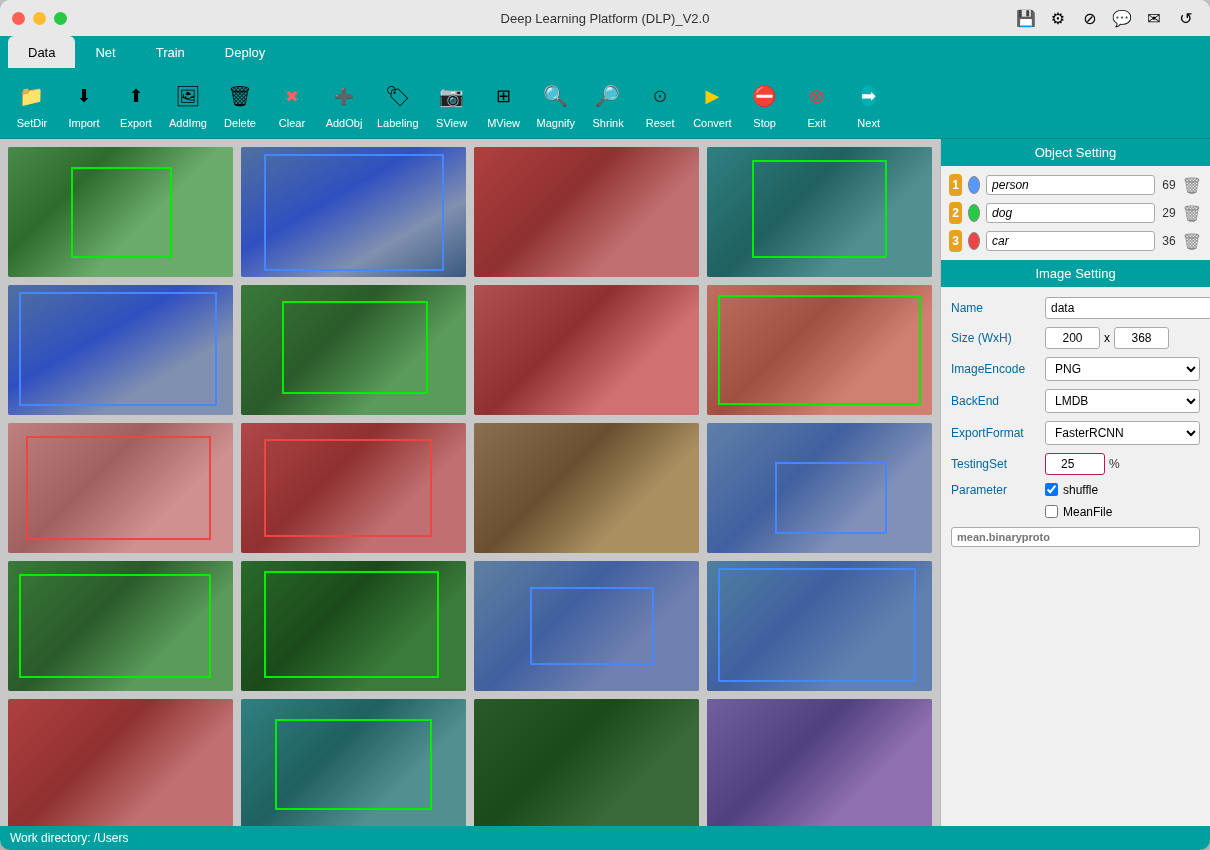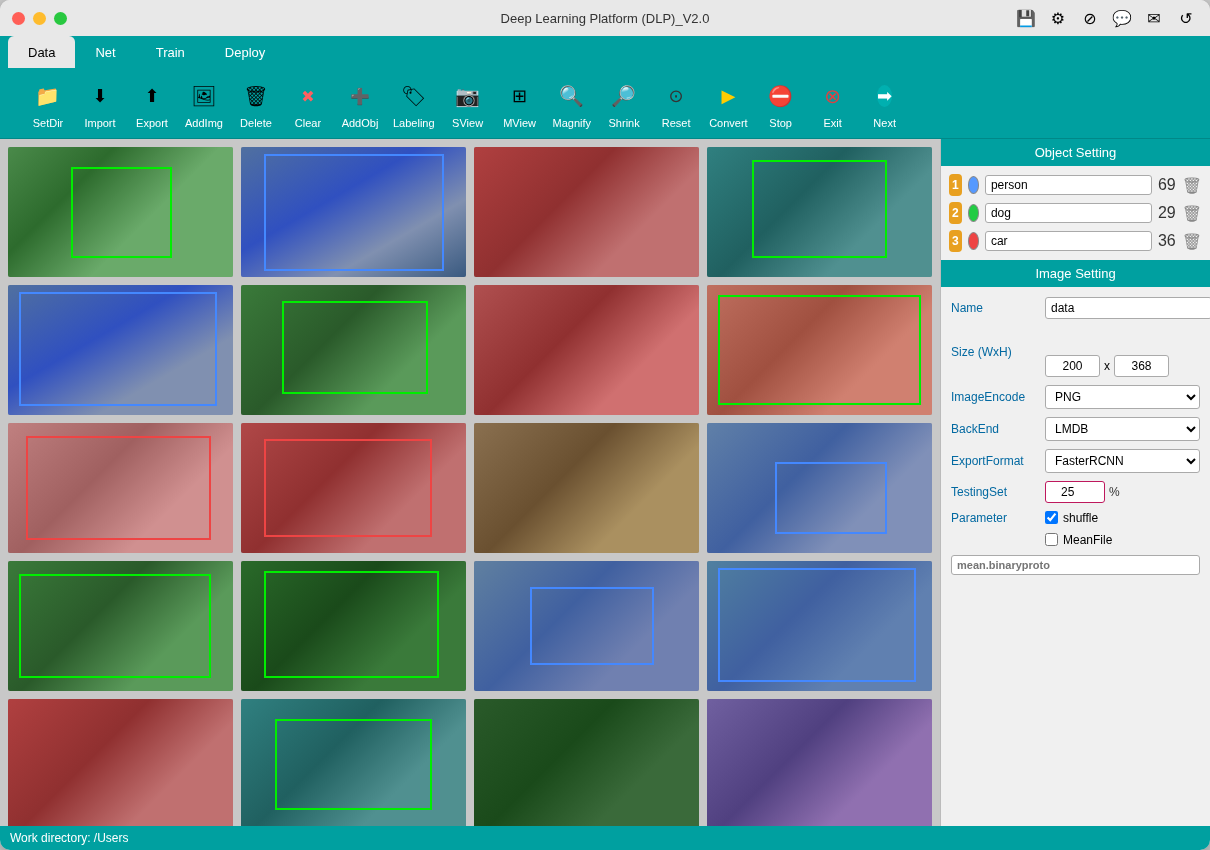--- a/index.html
+++ b/index.html
@@ -15,21 +15,21 @@
     .tl-yellow { background: #febc2e; }
     .tl-green { background: #28c840; }
     .window-title { position: absolute; left: 50%; transform: translateX(-50%); font-size: 13px; color: #333; }
 
     
     .nav-tabs { background: #00a0a0; height: 32px; display: flex; align-items: stretch; padding-left: 8px; }
     .nav-tab { padding: 0 20px; font-size: 13px; color: #fff; cursor: pointer; display: flex; align-items: center; border-radius: 6px 6px 0 0; }
     .nav-tab.active { background: #e8e8e8; color: #000; }
 
     
-    .toolbar { background: #00a0a0; padding: 6px 24px; display: flex; gap: 4px; flex-wrap: nowrap; border-bottom: 1px solid #008888; }
+    .toolbar { background: #00a0a0; padding: 6px 8px; display: flex; gap: 4px; flex-wrap: nowrap; border-bottom: 1px solid #008888; }
     .tool-btn { display: flex; flex-direction: column; align-items: center; gap: 2px; cursor: pointer; padding: 3px 5px; border-radius: 4px; min-width: 48px; }
     .tool-icon { width: 38px; height: 38px; display: flex; align-items: center; justify-content: center; font-size: 20px; }
     .tool-label { font-size: 11px; color: #fff; white-space: nowrap; }
 
     
     .main-content { display: flex; flex: 1; overflow: hidden; }
 
     
     .image-grid-container { flex: 1; background: #c8c8c8; overflow-y: auto; padding: 8px; }
     .image-grid { display: grid; grid-template-columns: repeat(4, 1fr); gap: 8px; }
@@ -38,32 +38,32 @@
     
     .right-panel { width: 270px; background: #f0f0f0; display: flex; flex-direction: column; border-left: 1px solid #bbb; }
 
     
     .panel-section { flex-shrink: 0; }
     .panel-header { background: #00a0a0; color: white; font-size: 13px; padding: 6px 10px; text-align: center; }
     .object-list { padding: 8px; display: flex; flex-direction: column; gap: 6px; }
     .object-row { display: flex; align-items: center; gap: 6px; }
     .obj-num { width: 22px; height: 22px; border-radius: 4px; background: #e8a020; color: white; font-size: 12px; font-weight: bold; display: flex; align-items: center; justify-content: center; }
     .obj-color { width: 18px; height: 18px; border-radius: 50%; border: 1px solid #888; cursor: pointer; }
-    .obj-name-input { flex: 1; border: 1px solid #aaa; border-radius: 3px; padding: 2px 5px; font-size: 12px; background: white; }
-    .obj-count { font-size: 16px; color: #333; width: 24px; text-align: right; }
+    .obj-name-input { flex: 1; border: 1px solid #aaa; border-radius: 3px; padding: 2px 5px; font-size: 12px; background: white; font-style: italic; }
+    .obj-count { font-size: 12px; color: #333; width: 24px; text-align: right; }
     .obj-del { cursor: pointer; color: #888; font-size: 16px; }
 
     
     .image-setting { flex: 1; padding: 10px; display: flex; flex-direction: column; gap: 8px; overflow-y: auto; }
     .setting-row { display: flex; align-items: center; gap: 4px; }
     .setting-label { font-size: 12px; color: #0369a1; width: 90px; flex-shrink: 0; }
     .setting-input { border: 1px solid #aaa; border-radius: 3px; padding: 3px 5px; font-size: 12px; background: white; }
     .setting-input-full { flex: 1; }
     .setting-select { border: 1px solid #aaa; border-radius: 3px; padding: 3px 5px; font-size: 12px; background: white; flex: 1; }
-    .size-inputs { display: flex; align-items: center; gap: 4px; flex: 1; margin-top: 28px; }
+    .size-inputs { display: flex; align-items: center; gap: 4px; flex: 1; }
     .size-input { width: 55px; border: 1px solid #aaa; border-radius: 3px; padding: 3px 5px; font-size: 12px; background: white; text-align: center; }
     .testing-row { display: flex; align-items: center; gap: 4px; flex: 1; }
     .testing-input { width: 60px; border: 1px solid #be185d; border-radius: 3px; padding: 3px 15px; font-size: 12px; background: white; }
     .pct-label { font-size: 12px; color: #333; }
     .checkbox-row { display: flex; align-items: flex-start; gap: 5px; }
     .mean-file-input { border: 1px solid #aaa; border-radius: 3px; padding: 3px 5px; font-size: 11px; background: white; color: #aaa; width: 100%; margin-left: 0; font-weight: bold; }
 
     
     .statusbar { background: #00a0a0; height: 24px; display: flex; align-items: center; padding: 0 10px; }
     .status-text { font-size: 12px; color: white; }

